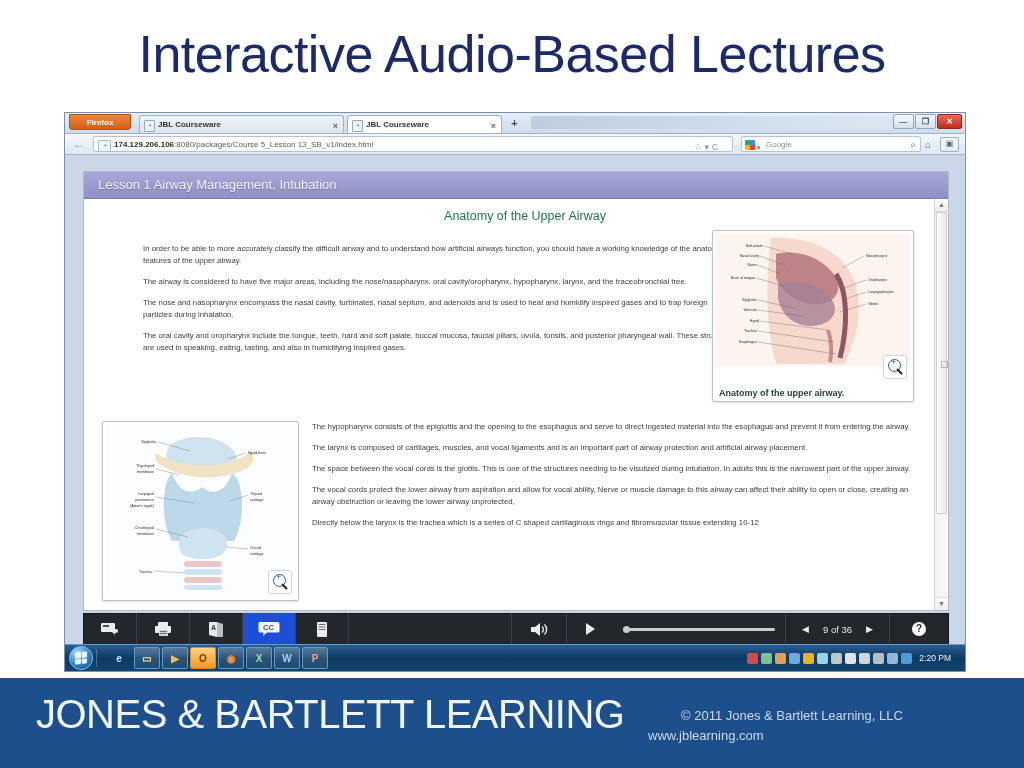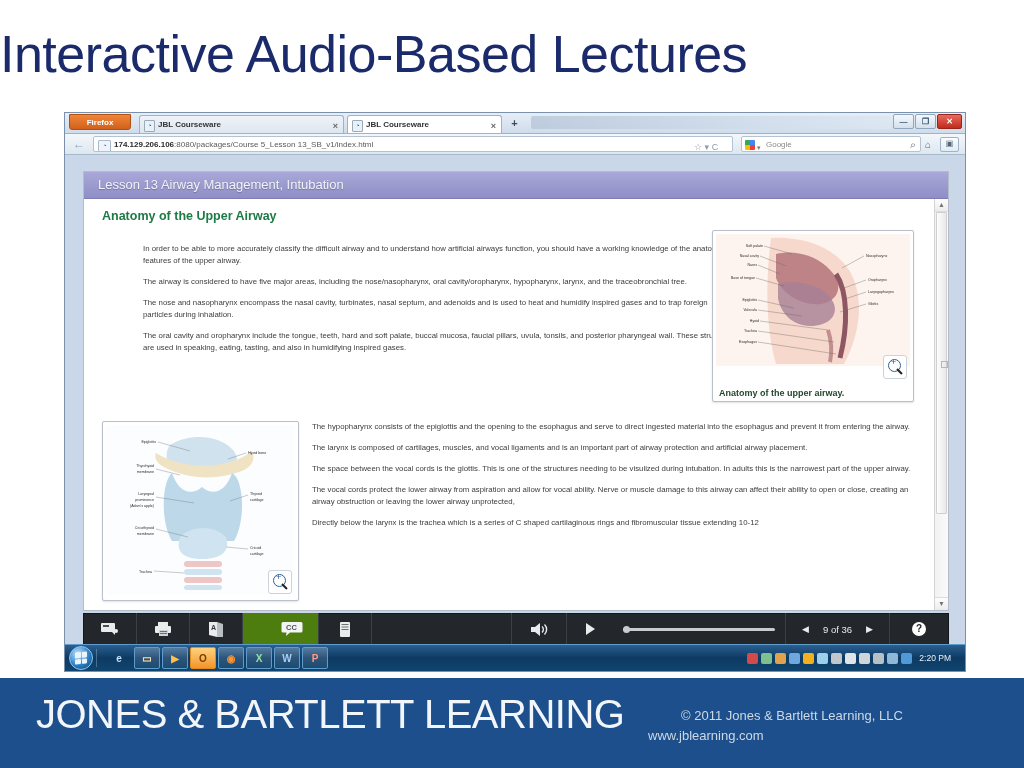--- a/index.html
+++ b/index.html
@@ -1,20 +1,20 @@
 <!DOCTYPE html>
 <html><head>
 <meta charset="utf-8">
 <style>
   html,body{margin:0;padding:0;}
   body{width:1024px;height:768px;background:#ffffff;font-family:"Liberation Sans",sans-serif;overflow:hidden;position:relative;}
 
   
   .slide-title{
-    position:absolute;left:0;top:24px;width:1024px;
+    position:absolute;left:0;top:24px;width:1024px;text-align:center;
     font-size:52px;font-weight:400;color:#1a2a6b;letter-spacing:-0.5px;
     font-family:"Liberation Sans",sans-serif;
   }
 
   
   .browser{
     position:absolute;left:64px;top:112px;width:902px;height:560px;
     background:#c9d7e8;border:1px solid #7a90ab;box-sizing:border-box;
   }
   
@@ -94,21 +94,21 @@
     position:absolute;left:18px;top:58px;width:866px;height:440px;
     background:#fff;border:1px solid #b5bcc9;box-sizing:border-box;
   }
   .lessonhdr{
     height:26px;background:linear-gradient(#a9a8d8,#8f8ec6);
     border-bottom:1px solid #7e7db8;
     color:#f2f2fa;font-size:13px;line-height:26px;padding-left:14px;
     text-shadow:0 1px 1px rgba(0,0,0,.25);
   }
   .sectiontitle{
-    color:#1e7a45;font-size:12.5px;font-weight:bold;padding:10px 0 0 18px;
+    color:#1e7a45;font-size:12.5px;font-weight:normal;padding:10px 0 0 18px;text-align:center;
   }
   .scrollarea{position:absolute;left:0;top:27px;right:0;bottom:0;overflow:hidden;}
   .para{
     font-size:7.8px;line-height:12px;color:#3c3c3c;
     margin:0 0 9px 0;
   }
   .textcol-top{position:absolute;left:18px;top:44px;width:592px;margin-left:41px;}
   .textcol-bot{position:absolute;left:228px;top:222px;width:600px;}
 
   
@@ -152,21 +152,21 @@
 
   
   .playbar{
     position:absolute;left:18px;top:500px;width:866px;height:32px;
     background:#23272b;border:1px solid #14171a;box-sizing:border-box;display:flex;align-items:center;
   }
   .tbtn{
     width:52px;height:32px;display:flex;align-items:center;justify-content:center;
     border-right:1px solid #3a4046;color:#e8eaec;
   }
-  .tbtn.active{background:#4d7c0f;padding-left:23px;}
+  .tbtn.active{background:#1d4ed8;}
   .tbtn svg{display:block;}
   .spacer{flex:1;}
   .pbitem{height:32px;display:flex;align-items:center;justify-content:center;color:#e8eaec;}
   .divider{width:1px;height:32px;background:#3a4046;}
   .seek{width:152px;display:flex;align-items:center;padding:0 10px;}
   .seek .track{flex:1;height:3px;background:#c9ccce;border-radius:2px;position:relative;}
   .seek .knob{position:absolute;left:0;top:-2px;width:7px;height:7px;border-radius:50%;background:#c9ccce;}
   .pagenav{display:flex;align-items:center;gap:14px;padding:0 16px;color:#e9ebed;font-size:9.5px;}
   .navarrow{font-size:9px;color:#e9ebed;}
   .helpbtn{width:58px;display:flex;align-items:center;justify-content:center;}
@@ -274,21 +274,21 @@
 
     <div class="navright">
       <span>⌕</span>
       <span>⌂</span>
       <span class="boxi">▣</span>
     </div>
   </div>
 
   <div class="course">
 
-    <div class="lessonhdr">Lesson 13 Airway Management, Intubation</div>
+    <div class="lessonhdr">Lesson 1 Airway Management, Intubation</div>
 
     <div class="scrollarea">
 
       <div class="sectiontitle">Anatomy of the Upper Airway</div>
 
       <div class="textcol-top">
         <p class="para">In order to be able to more accurately classify the difficult airway and to understand how artificial airways function, you should have a working knowledge of the anatomical features of the upper airway.</p>
         <p class="para">The airway is considered to have five major areas, including the nose/nasopharynx, oral cavity/oropharynx, hypopharynx, larynx, and the traceobronchial tree.</p>
         <p class="para">The nose and nasopharynx encompass the nasal cavity, turbinates, nasal septum, and adenoids and is used to heat and humidify inspired gases and to trap foreign particles during inhalation.</p>
         <p class="para">The oral cavity and oropharynx include the tongue, teeth, hard and soft palate, buccal mucosa, faucial pillars, uvula, tonsils, and posterior pharyngeal wall. These structures are used in speaking, eating, tasting, and also in humidifying inspired gases.</p>

